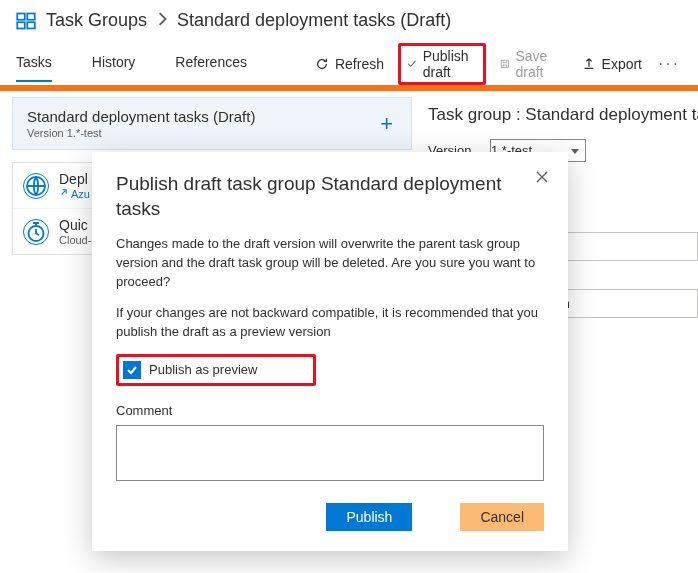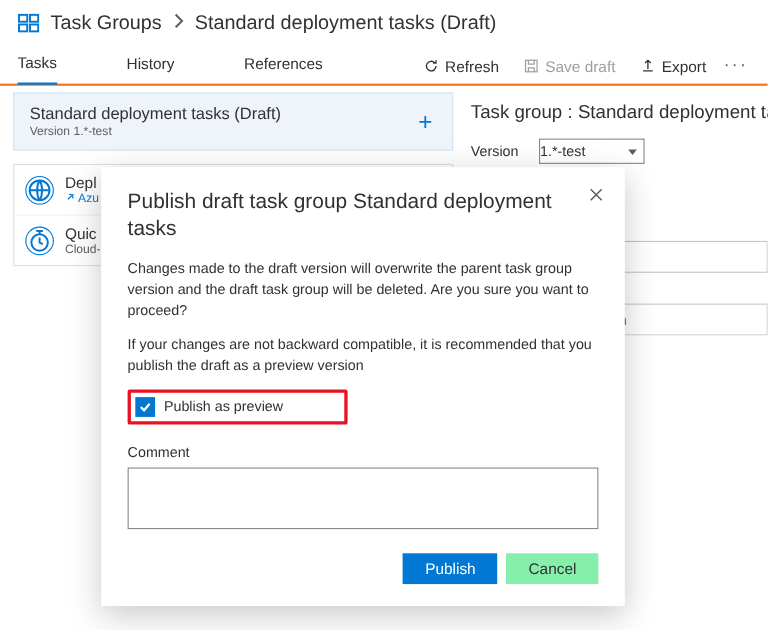--- a/index.html
+++ b/index.html
@@ -21,23 +21,22 @@
     gap: 10px;
   }
   .bc-icon { width: 20px; height: 20px; display:flex; align-items:center; justify-content:center; color:#0078d4; }
   .bc-root { font-size: 18px; color:#323130; }
   .bc-sep { font-size: 18px; color:#605e5c; }
   .bc-cur { font-size: 18px; color:#323130; }
   .tabs {
     display:flex;
     align-items:center;
     padding: 6px 16px 0 16px;
-    gap: 9px;
-    border-bottom: 2px solid #f97316;
-    justify-content: space-between;
+    gap: 40px;
+    border-bottom: 6px solid #f97316;
   }
   .tab { padding: 6px 0 10px 0; font-size:14px; color:#323130; cursor:pointer; }
   .tab.active { border-bottom: 2px solid #0078d4; margin-bottom:-1px; font-weight:400; }
   .toolbar { display:flex; align-items:center; gap: 6px; margin-left: 20px; }
   .tb-btn { display:flex; align-items:center; gap:6px; padding: 4px 8px; cursor:pointer; color:#323130; }
   .tb-btn.disabled { color:#a19f9d; cursor:default; }
   .tb-btn .ic { width:14px; height:14px; display:flex; align-items:center; justify-content:center; }
   .highlight-red { border: 3px solid #e81123; padding: 2px 6px; border-radius:2px; }
   .main { display:flex; padding: 6px 0 0 12px; gap: 10px; }
   .leftcol { width: 400px; flex:0 0 400px; }
@@ -72,21 +71,21 @@
   .modal-body { font-size:13px; line-height:1.45; margin-top:14px; }
   .modal-body p { margin: 0 0 12px 0; }
   .chk { width:18px; height:18px; background:#0078d4; display:flex; align-items:center; justify-content:center; flex:0 0 18px;}
   .chk svg { width:12px; height:12px; }
   .chk-wrap { display:inline-flex; align-items:center; gap:8px; padding:4px 56px 4px 4px; }
   .cm-label { font-size:13px; margin-top:16px; display:block;}
   .cm-box { width:100%; height:56px; border:1px solid #8a8886; margin-top:4px; resize:none; font-family:inherit; font-size:13px; padding:4px;}
   .modal-foot { display:flex; justify-content:flex-end; gap:8px; margin-top:16px;}
   .btn { padding:6px 20px; font-size:14px; border:none; cursor:pointer;}
   .btn-primary { background:#0078d4; color:#fff;}
-  .btn-secondary { background:#86efac; color:#323130;}
+  .btn-secondary { background:#fdba74; color:#323130;margin-left:40px;}
 </style>
 </head>
 <body>
 
 <div class="breadcrumb">
   <span class="bc-icon">
     <svg viewBox="0 0 16 16" fill="none" stroke="#0078d4" stroke-width="1.4">
         <rect x="1" y="2" width="6" height="5"></rect>
         <rect x="1" y="9" width="6" height="5"></rect>
         <rect x="9" y="2" width="6" height="5"></rect>
@@ -110,20 +109,28 @@
   <div class="toolbar">
     <div class="tb-btn">
       <span class="ic">
         <svg viewBox="0 0 16 16" fill="none" stroke="#323130" stroke-width="1.4">
             <path d="M13 8a5 5 0 1 1-1.5-3.5M13 2v3h-3"></path>
           </svg>
       </span>
       <span>Refresh</span>
     </div>
 
+    <div class="tb-btn highlight-red">
+      <span class="ic">
+        <svg viewBox="0 0 16 16" fill="none" stroke="#323130" stroke-width="1.6">
+            <path d="M2 8l4 4 8-9"></path>
+          </svg>
+      </span>
+      <span>Publish draft</span>
+    </div>
 
     <div class="tb-btn disabled">
       <span class="ic">
         <svg viewBox="0 0 16 16" fill="none" stroke="#a19f9d" stroke-width="1.3">
             <rect x="2" y="2" width="12" height="12"></rect>
             <path d="M5 2v4h6V2M5 14v-4h6v4"></path>
           </svg>
       </span>
       <span>Save draft</span>
     </div>

